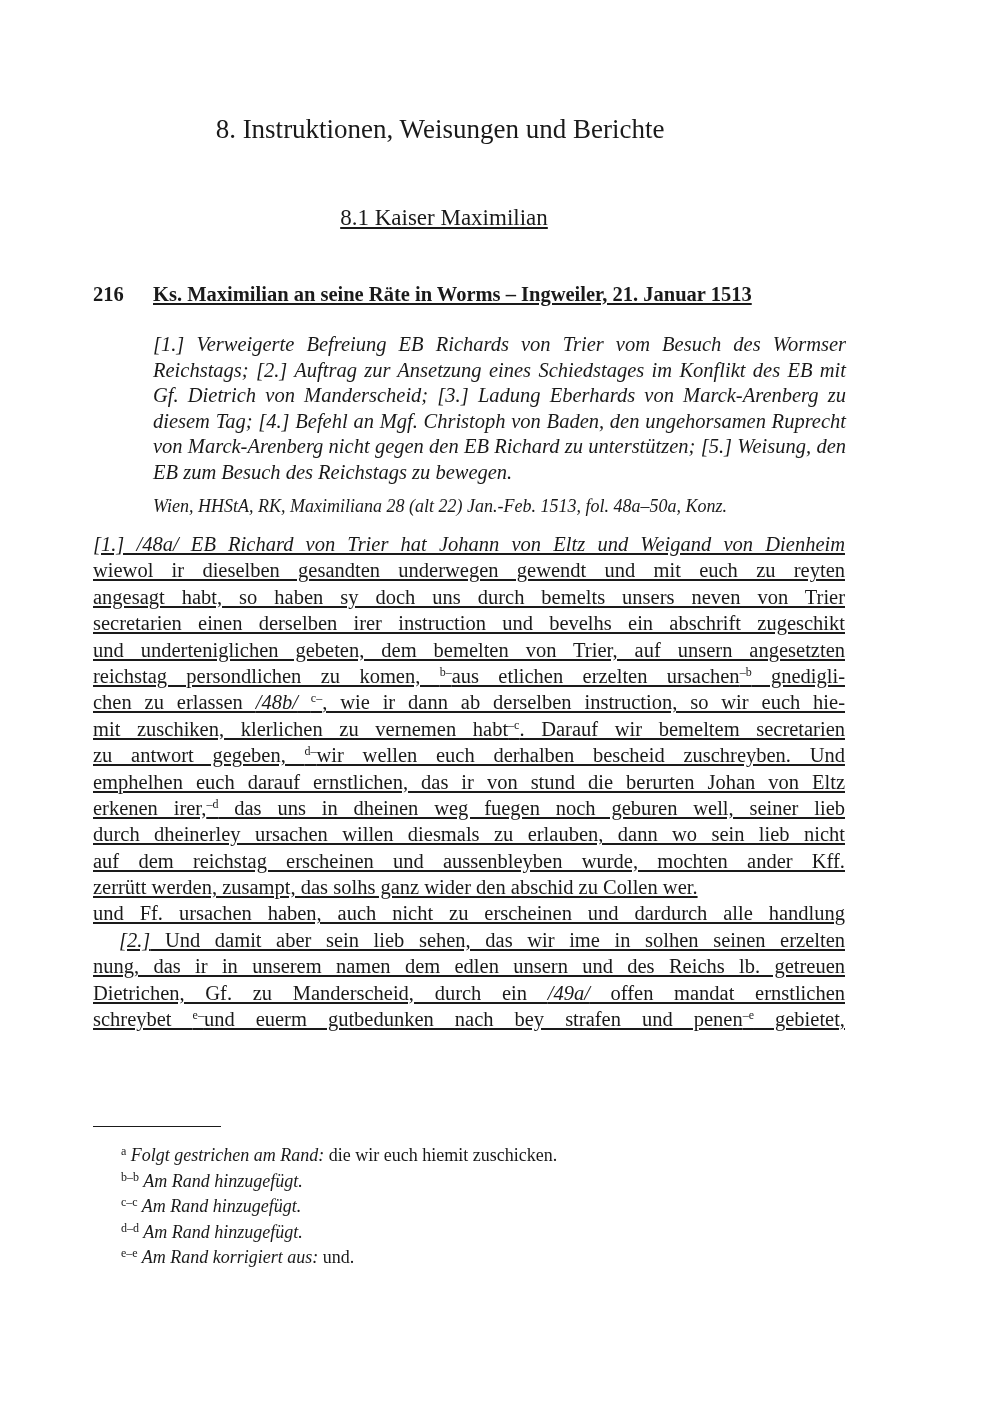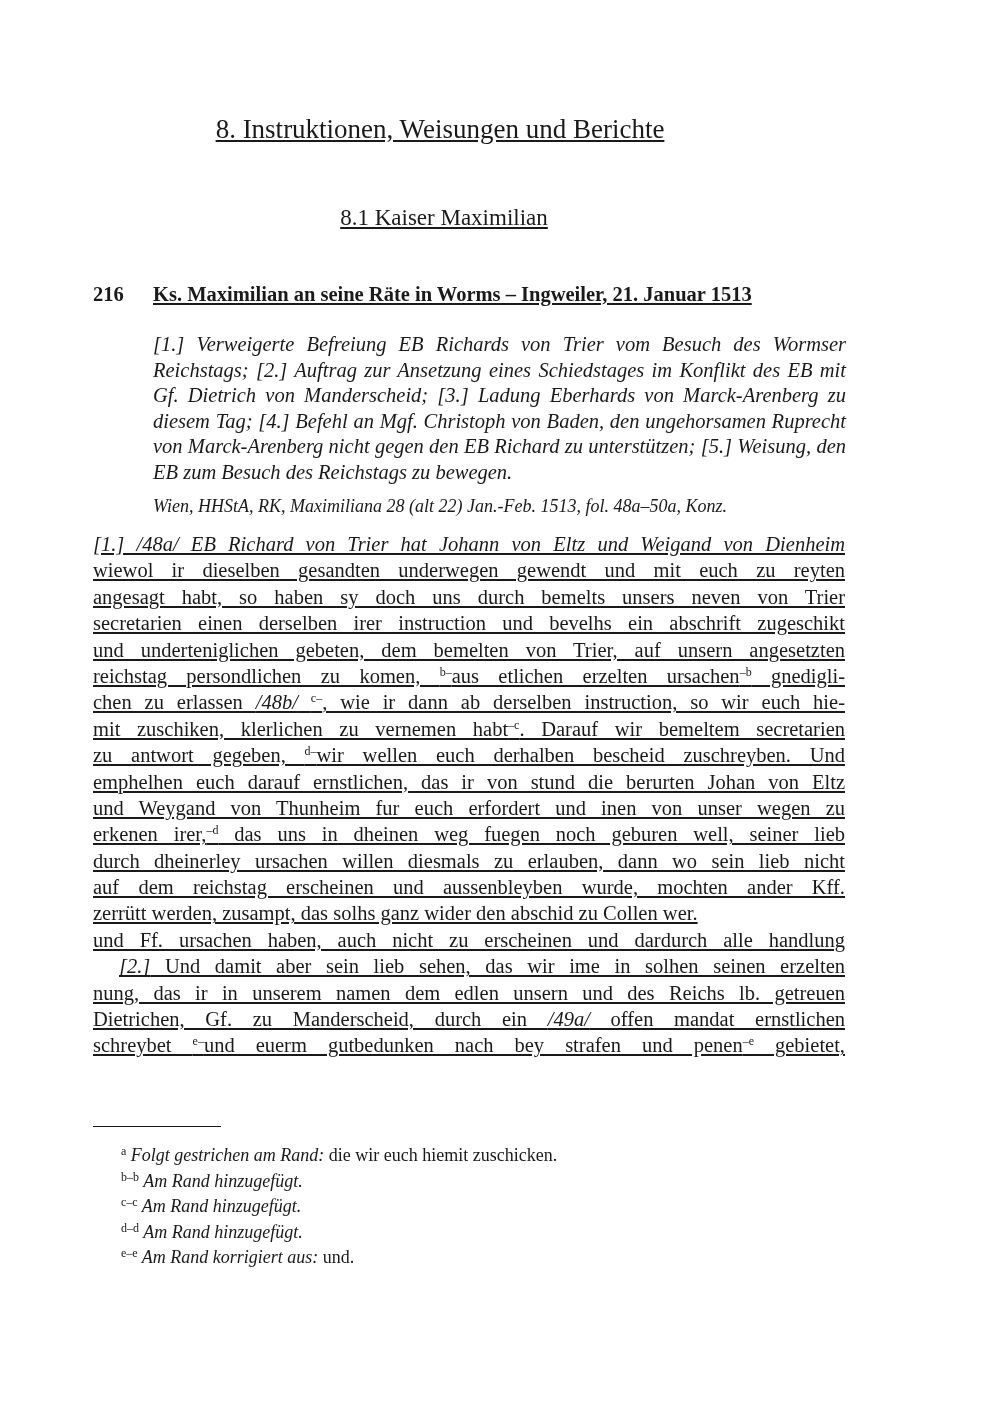--- a/index.html
+++ b/index.html
@@ -2,21 +2,21 @@
 <html><head>
 <meta charset="utf-8">
 <style>
   html, body { margin: 0; padding: 0; background: #ffffff; }
   body {
     width: 1004px; height: 1418px; position: relative; overflow: hidden;
     font-family: "Liberation Serif", "DejaVu Serif", serif; color: #1a1a1a;
   }
   .chapter-title {
     position: absolute; left: 0; width: 880px; top: 114px; text-align: center;
-    font-size: 27px; letter-spacing: 0px; text-decoration: underline;
+    font-size: 27px; letter-spacing: 0px;
   }
   .section-title {
     position: absolute; left: 0; width: 888px; top: 205px; text-align: center;
     font-size: 23px;
     text-decoration: underline;
   }
   .doc-heading {
     position: absolute; left: 93px; top: 283px; font-size: 20.5px; font-weight: bold;
     white-space: nowrap;
     text-decoration: underline;
@@ -71,21 +71,20 @@
     <span class="line"><span class="it">[1.] /48a/ EB Richard von Trier hat Johann von Eltz und Weigand von Dienheim</span></span>
     <span class="line"><span>wiewol ir dieselben gesandten underwegen gewendt und mit euch zu reyten</span></span>
     <span class="line"><span>angesagt habt, so haben sy doch uns durch bemelts unsers neven von Trier</span></span>
     <span class="line"><span>secretarien einen derselben irer instruction und bevelhs ein abschrift zugeschikt</span></span>
     <span class="line"><span>und underteniglichen gebeten, dem bemelten von Trier, auf unsern angesetzten</span></span>
     <span class="line"><span>reichstag persondlichen zu komen, </span><sup>b–</sup><span>aus etlichen erzelten ursachen</span><sup>–b</sup><span> gnedigli-</span></span>
     <span class="line"><span>chen zu erlassen </span><span class="it">/48b/</span><span> </span><sup>c–</sup><span>, wie ir dann ab derselben instruction, so wir euch hie-</span></span>
     <span class="line"><span>mit zuschiken, klerlichen zu vernemen habt</span><sup>–c</sup><span>. Darauf wir bemeltem secretarien</span></span>
     <span class="line"><span>zu antwort gegeben, </span><sup>d–</sup><span>wir wellen euch derhalben bescheid zuschreyben. Und</span></span>
     <span class="line"><span>emphelhen euch darauf ernstlichen, das ir von stund die berurten Johan von Eltz</span></span>
-    <span class="line"><span>und Weygand von Thunheim fur euch erfordert und inen von unser wegen zu</span></span>
     <span class="line"><span>erkenen irer,</span><sup>–d</sup><span> das uns in dheinen weg fuegen noch geburen well, seiner lieb</span></span>
     <span class="line"><span>durch dheinerley ursachen willen diesmals zu erlauben, dann wo sein lieb nicht</span></span>
     <span class="line"><span>auf dem reichstag erscheinen und aussenbleyben wurde, mochten ander Kff.</span></span>
     <span class="line last"><span>zerrütt werden, zusampt, das solhs ganz wider den abschid zu Collen wer.</span></span>
     <span class="line"><span>und Ff. ursachen haben, auch nicht zu erscheinen und dardurch alle handlung</span></span>
     <span class="line indent"><span class="it">[2.]</span><span> Und damit aber sein lieb sehen, das wir ime in solhen seinen erzelten</span></span>
     <span class="line"><span>nung, das ir in unserem namen dem edlen unsern und des Reichs lb. getreuen</span></span>
     <span class="line"><span>Dietrichen, Gf. zu Manderscheid, durch ein </span><span class="it">/49a/</span><span> offen mandat ernstlichen</span></span>
     <span class="line"><span>schreybet </span><sup>e–</sup><span>und euerm gutbedunken nach bey strafen und penen</span><sup>–e</sup><span> gebietet,</span></span>
   </div>

